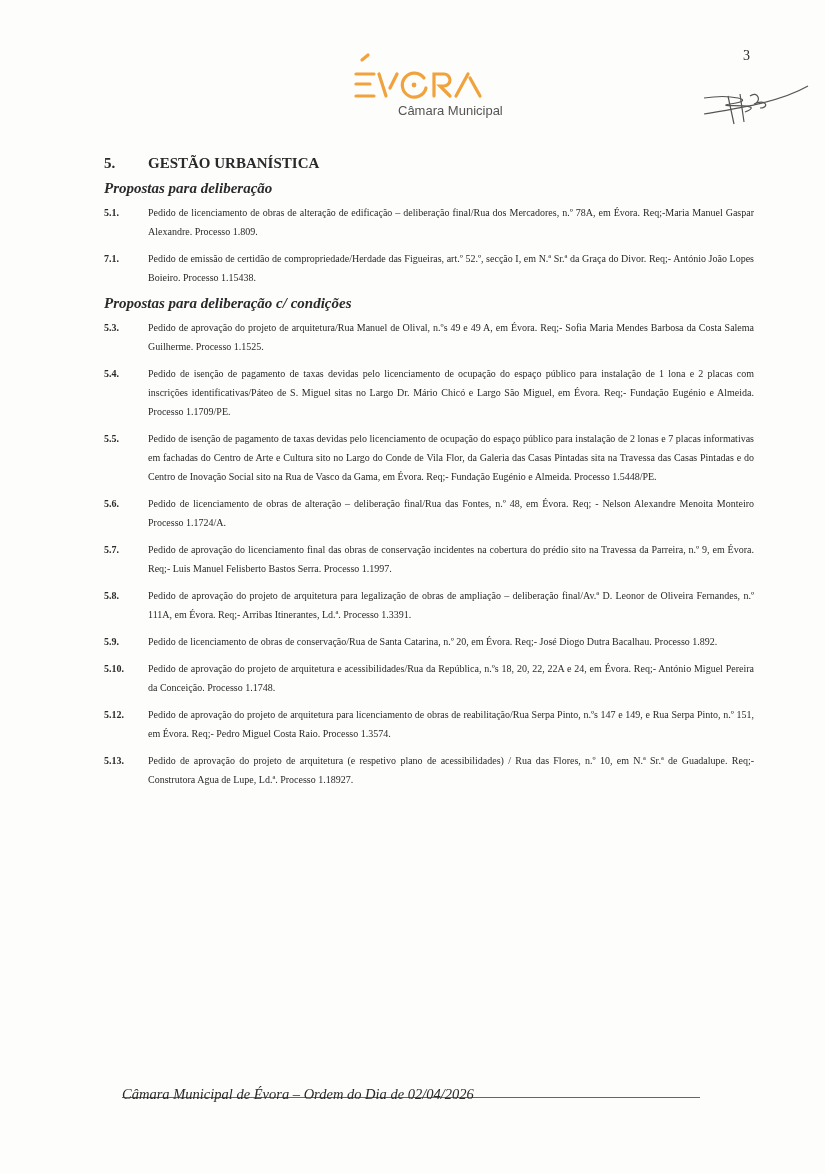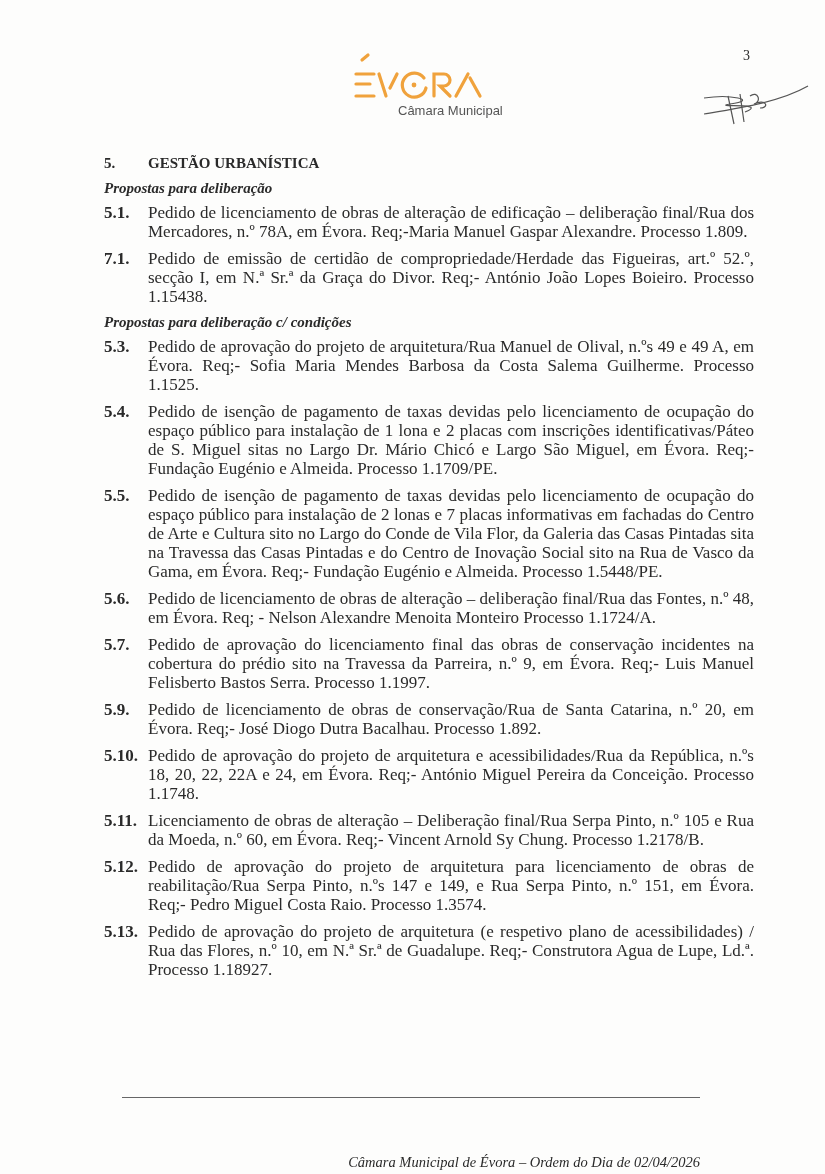--- a/index.html
+++ b/index.html
@@ -12,25 +12,25 @@
   .logo-sub {
     position: absolute; left: 398px; top: 103px; font-family: "Liberation Sans", "DejaVu Sans", sans-serif;
     font-size: 13px; color: #555;
   }
   .page-num { position: absolute; left: 743px; top: 48px; font-size: 14px; }
   .signature { position: absolute; left: 700px; top: 78px; }
   .content { position: absolute; left: 104px; top: 155px; width: 650px; }
   .section-title { font-weight: bold; font-size: 15px; margin: 0 0 8px 0; display: flex; }
   .section-title .num { width: 44px; }
   .subhead { font-weight: bold; font-style: italic; font-size: 15px; margin: 2px 0 6px 0; }
-  .item { display: flex; font-size: 17px; line-height: 19px; margin-bottom: 8px; }
+  .item { display: flex; font-size: 10px; line-height: 19px; margin-bottom: 8px; }
   .item .num { width: 44px; flex: 0 0 44px; font-weight: bold; }
   .item .text { flex: 1; text-align: justify; }
   .footer-line { position: absolute; left: 122px; top: 1097px; width: 578px; height: 1px; background: #666; }
-  .footer { position: absolute; left: 122px; top: 1154px; width: 578px; text-align: right; font-style: italic; font-size: 14.5px; }
+  .footer { position: absolute; left: 122px; top: 1086px; width: 578px; text-align: left; font-style: italic; font-size: 14.5px; }
 </style>
 </head>
 <body>
 
 <div class="logo">
   <svg width="140" height="50" viewBox="0 0 140 50">
     <g fill="none" stroke="#f0a23c" stroke-width="3.2" stroke-linecap="round">
 
       <line x1="4" y1="22" x2="22" y2="22"></line>
       <line x1="4" y1="32" x2="18" y2="32"></line>
@@ -96,30 +96,30 @@
   </div>
   <div class="item">
     <span class="num">5.6.</span>
     <span class="text">Pedido de licenciamento de obras de alteração – deliberação final/Rua das Fontes, n.º 48, em Évora. Req; - Nelson Alexandre Menoita Monteiro Processo 1.1724/A.</span>
   </div>
   <div class="item">
     <span class="num">5.7.</span>
     <span class="text">Pedido de aprovação do licenciamento final das obras de conservação incidentes na cobertura do prédio sito na Travessa da Parreira, n.º 9, em Évora. Req;- Luis Manuel Felisberto Bastos Serra. Processo 1.1997.</span>
   </div>
   <div class="item">
+    <span class="num">5.8.</span>
+    <span class="text">Pedido de aprovação do projeto de arquitetura para legalização de obras de ampliação – deliberação final/Av.ª D. Leonor de Oliveira Fernandes, n.º 111A, em Évora. Req;- Arribas Itinerantes, Ld.ª. Processo 1.3391.</span>
+  </div>
+  <div class="item">
     <span class="num">5.9.</span>
     <span class="text">Pedido de licenciamento de obras de conservação/Rua de Santa Catarina, n.º 20, em Évora. Req;- José Diogo Dutra Bacalhau. Processo 1.892.</span>
   </div>
   <div class="item">
     <span class="num">5.10.</span>
     <span class="text">Pedido de aprovação do projeto de arquitetura e acessibilidades/Rua da República, n.ºs 18, 20, 22, 22A e 24, em Évora. Req;- António Miguel Pereira da Conceição. Processo 1.1748.</span>
-  </div>
-  <div class="item">
-    <span class="num">5.11.</span>
-    <span class="text">Licenciamento de obras de alteração – Deliberação final/Rua Serpa Pinto, n.º 105 e Rua da Moeda, n.º 60, em Évora. Req;- Vincent Arnold Sy Chung. Processo 1.2178/B.</span>
   </div>
   <div class="item">
     <span class="num">5.12.</span>
     <span class="text">Pedido de aprovação do projeto de arquitetura para licenciamento de obras de reabilitação/Rua Serpa Pinto, n.ºs 147 e 149, e Rua Serpa Pinto, n.º 151, em Évora. Req;- Pedro Miguel Costa Raio. Processo 1.3574.</span>
   </div>
   <div class="item">
     <span class="num">5.13.</span>
     <span class="text">Pedido de aprovação do projeto de arquitetura (e respetivo plano de acessibilidades) / Rua das Flores, n.º 10, em N.ª Sr.ª de Guadalupe. Req;- Construtora Agua de Lupe, Ld.ª. Processo 1.18927.</span>
   </div>
 </div>

